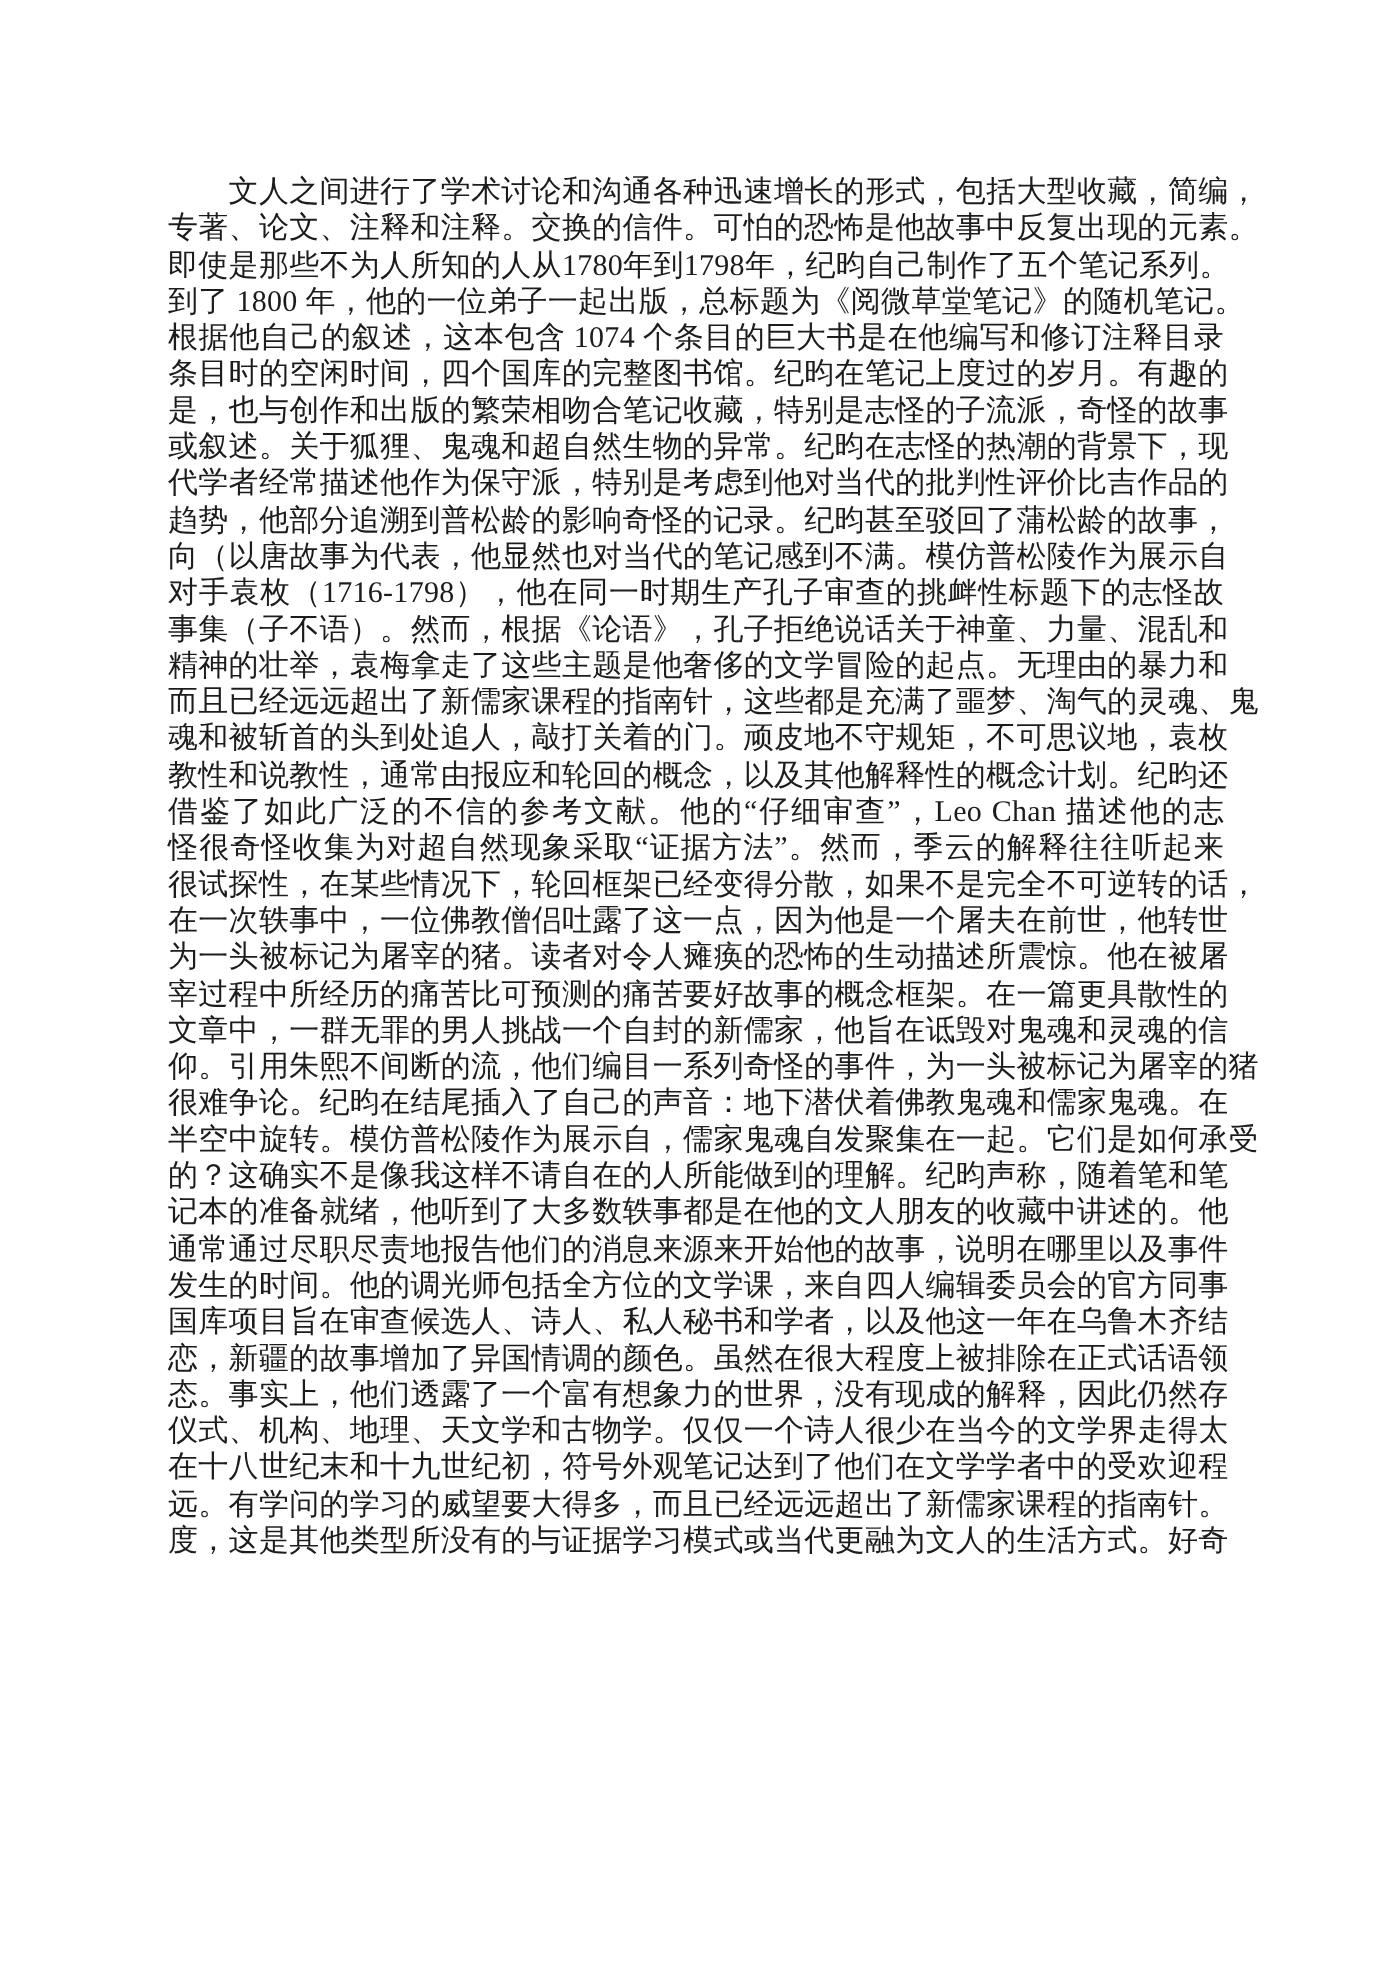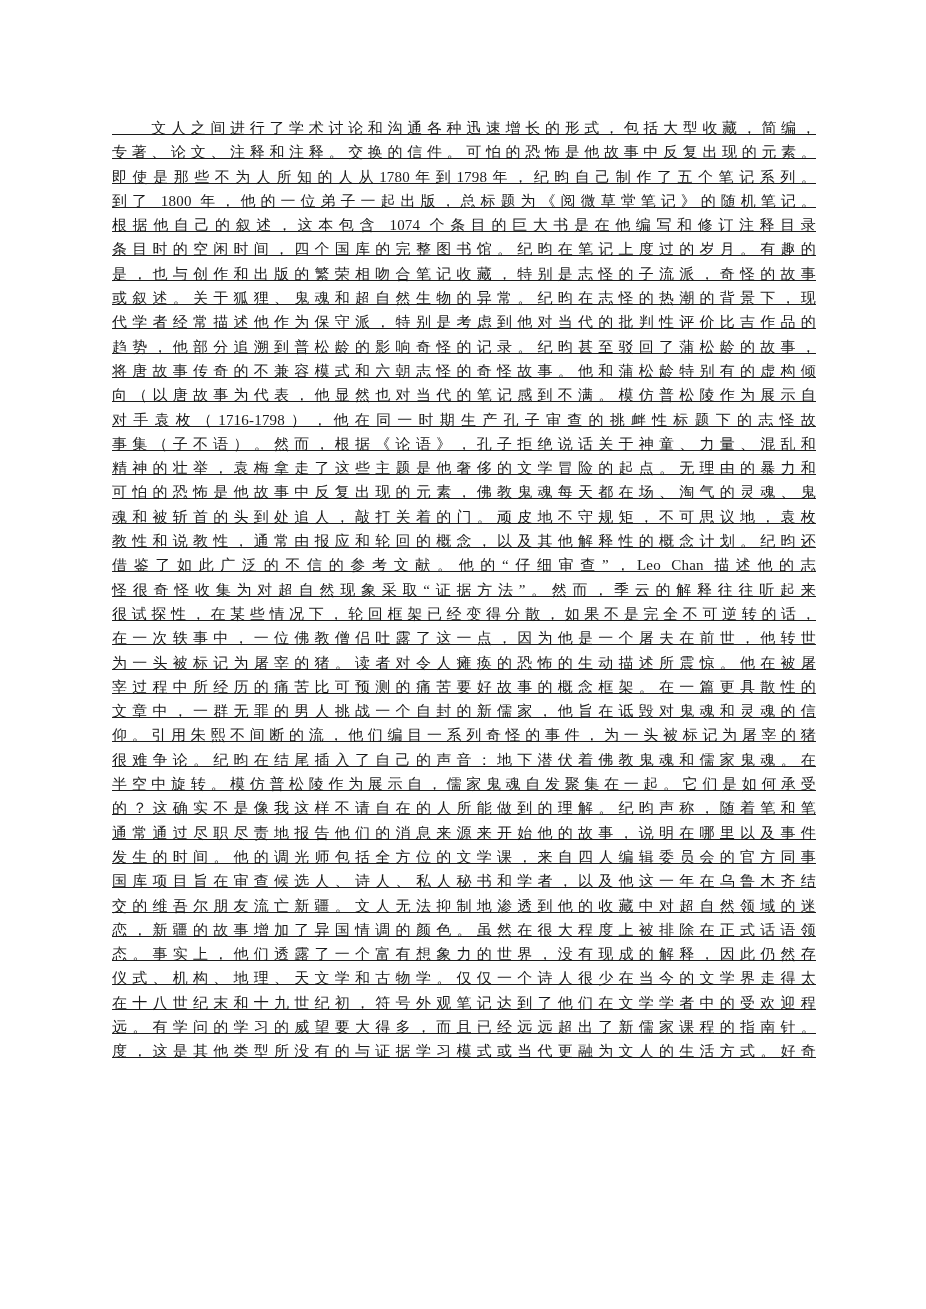--- a/index.html
+++ b/index.html
@@ -15,69 +15,67 @@
     overflow: hidden;
     font-family: "Liberation Serif", "DejaVu Serif", serif;
   }
   .text-block {
     position: absolute;
     left: 112px;
     top: 116px;
     width: 704px;
   }
   .line {
-    font-size: 15px;
+    font-size: 20px;
     line-height: 24.3px;
     height: 24.3px;
     color: #1c1c1c;
     text-align: justify;
     text-align-last: justify;
     white-space: nowrap;
     letter-spacing: 0.2px;
-    text-decoration: underline;
   }
 </style>
 </head>
 <body>
 
 <div class="page">
   <div class="text-block">
       <div class="line">　　文人之间进行了学术讨论和沟通各种迅速增长的形式，包括大型收藏，简编，</div>
       <div class="line">专著、论文、注释和注释。交换的信件。可怕的恐怖是他故事中反复出现的元素。</div>
       <div class="line">即使是那些不为人所知的人从1780年到1798年，纪昀自己制作了五个笔记系列。</div>
       <div class="line">到了 1800 年，他的一位弟子一起出版，总标题为《阅微草堂笔记》的随机笔记。</div>
       <div class="line">根据他自己的叙述，这本包含 1074 个条目的巨大书是在他编写和修订注释目录</div>
       <div class="line">条目时的空闲时间，四个国库的完整图书馆。纪昀在笔记上度过的岁月。有趣的</div>
       <div class="line">是，也与创作和出版的繁荣相吻合笔记收藏，特别是志怪的子流派，奇怪的故事</div>
       <div class="line">或叙述。关于狐狸、鬼魂和超自然生物的异常。纪昀在志怪的热潮的背景下，现</div>
       <div class="line">代学者经常描述他作为保守派，特别是考虑到他对当代的批判性评价比吉作品的</div>
       <div class="line">趋势，他部分追溯到普松龄的影响奇怪的记录。纪昀甚至驳回了蒲松龄的故事，</div>
-      <div class="line">将唐故事传奇的不兼容模式和六朝志怪的奇怪故事。他和蒲松龄特别有的虚构倾</div>
       <div class="line">向（以唐故事为代表，他显然也对当代的笔记感到不满。模仿普松陵作为展示自</div>
       <div class="line">对手袁枚（1716-1798），他在同一时期生产孔子审查的挑衅性标题下的志怪故</div>
       <div class="line">事集（子不语）。然而，根据《论语》，孔子拒绝说话关于神童、力量、混乱和</div>
       <div class="line">精神的壮举，袁梅拿走了这些主题是他奢侈的文学冒险的起点。无理由的暴力和</div>
-      <div class="line">可怕的恐怖是他故事中反复出现的元素，佛教鬼魂每天都在场、淘气的灵魂、鬼</div>
+      <div class="line">而且已经远远超出了新儒家课程的指南针，这些都是充满了噩梦、淘气的灵魂、鬼</div>
       <div class="line">魂和被斩首的头到处追人，敲打关着的门。顽皮地不守规矩，不可思议地，袁枚</div>
       <div class="line">教性和说教性，通常由报应和轮回的概念，以及其他解释性的概念计划。纪昀还</div>
       <div class="line">借鉴了如此广泛的不信的参考文献。他的“仔细审查”，Leo Chan 描述他的志</div>
       <div class="line">怪很奇怪收集为对超自然现象采取“证据方法”。然而，季云的解释往往听起来</div>
       <div class="line">很试探性，在某些情况下，轮回框架已经变得分散，如果不是完全不可逆转的话，</div>
       <div class="line">在一次轶事中，一位佛教僧侣吐露了这一点，因为他是一个屠夫在前世，他转世</div>
       <div class="line">为一头被标记为屠宰的猪。读者对令人瘫痪的恐怖的生动描述所震惊。他在被屠</div>
       <div class="line">宰过程中所经历的痛苦比可预测的痛苦要好故事的概念框架。在一篇更具散性的</div>
       <div class="line">文章中，一群无罪的男人挑战一个自封的新儒家，他旨在诋毁对鬼魂和灵魂的信</div>
       <div class="line">仰。引用朱熙不间断的流，他们编目一系列奇怪的事件，为一头被标记为屠宰的猪</div>
       <div class="line">很难争论。纪昀在结尾插入了自己的声音：地下潜伏着佛教鬼魂和儒家鬼魂。在</div>
       <div class="line">半空中旋转。模仿普松陵作为展示自，儒家鬼魂自发聚集在一起。它们是如何承受</div>
       <div class="line">的？这确实不是像我这样不请自在的人所能做到的理解。纪昀声称，随着笔和笔</div>
+      <div class="line">记本的准备就绪，他听到了大多数轶事都是在他的文人朋友的收藏中讲述的。他</div>
       <div class="line">通常通过尽职尽责地报告他们的消息来源来开始他的故事，说明在哪里以及事件</div>
       <div class="line">发生的时间。他的调光师包括全方位的文学课，来自四人编辑委员会的官方同事</div>
       <div class="line">国库项目旨在审查候选人、诗人、私人秘书和学者，以及他这一年在乌鲁木齐结</div>
-      <div class="line">交的维吾尔朋友流亡新疆。文人无法抑制地渗透到他的收藏中对超自然领域的迷</div>
       <div class="line">恋，新疆的故事增加了异国情调的颜色。虽然在很大程度上被排除在正式话语领</div>
       <div class="line">态。事实上，他们透露了一个富有想象力的世界，没有现成的解释，因此仍然存</div>
       <div class="line">仪式、机构、地理、天文学和古物学。仅仅一个诗人很少在当今的文学界走得太</div>
       <div class="line">在十八世纪末和十九世纪初，符号外观笔记达到了他们在文学学者中的受欢迎程</div>
       <div class="line">远。有学问的学习的威望要大得多，而且已经远远超出了新儒家课程的指南针。</div>
       <div class="line">度，这是其他类型所没有的与证据学习模式或当代更融为文人的生活方式。好奇</div>
     </div>
 </div>
 
 </body></html>

